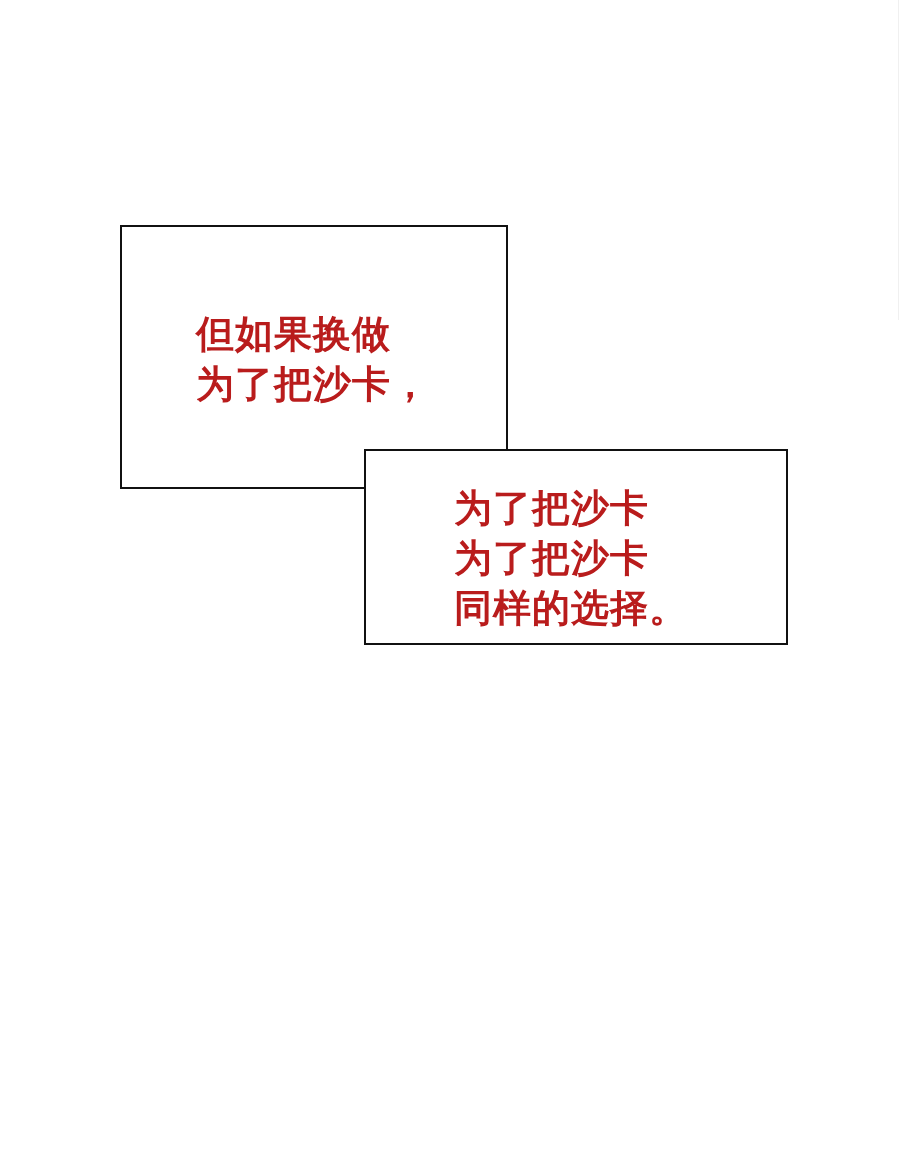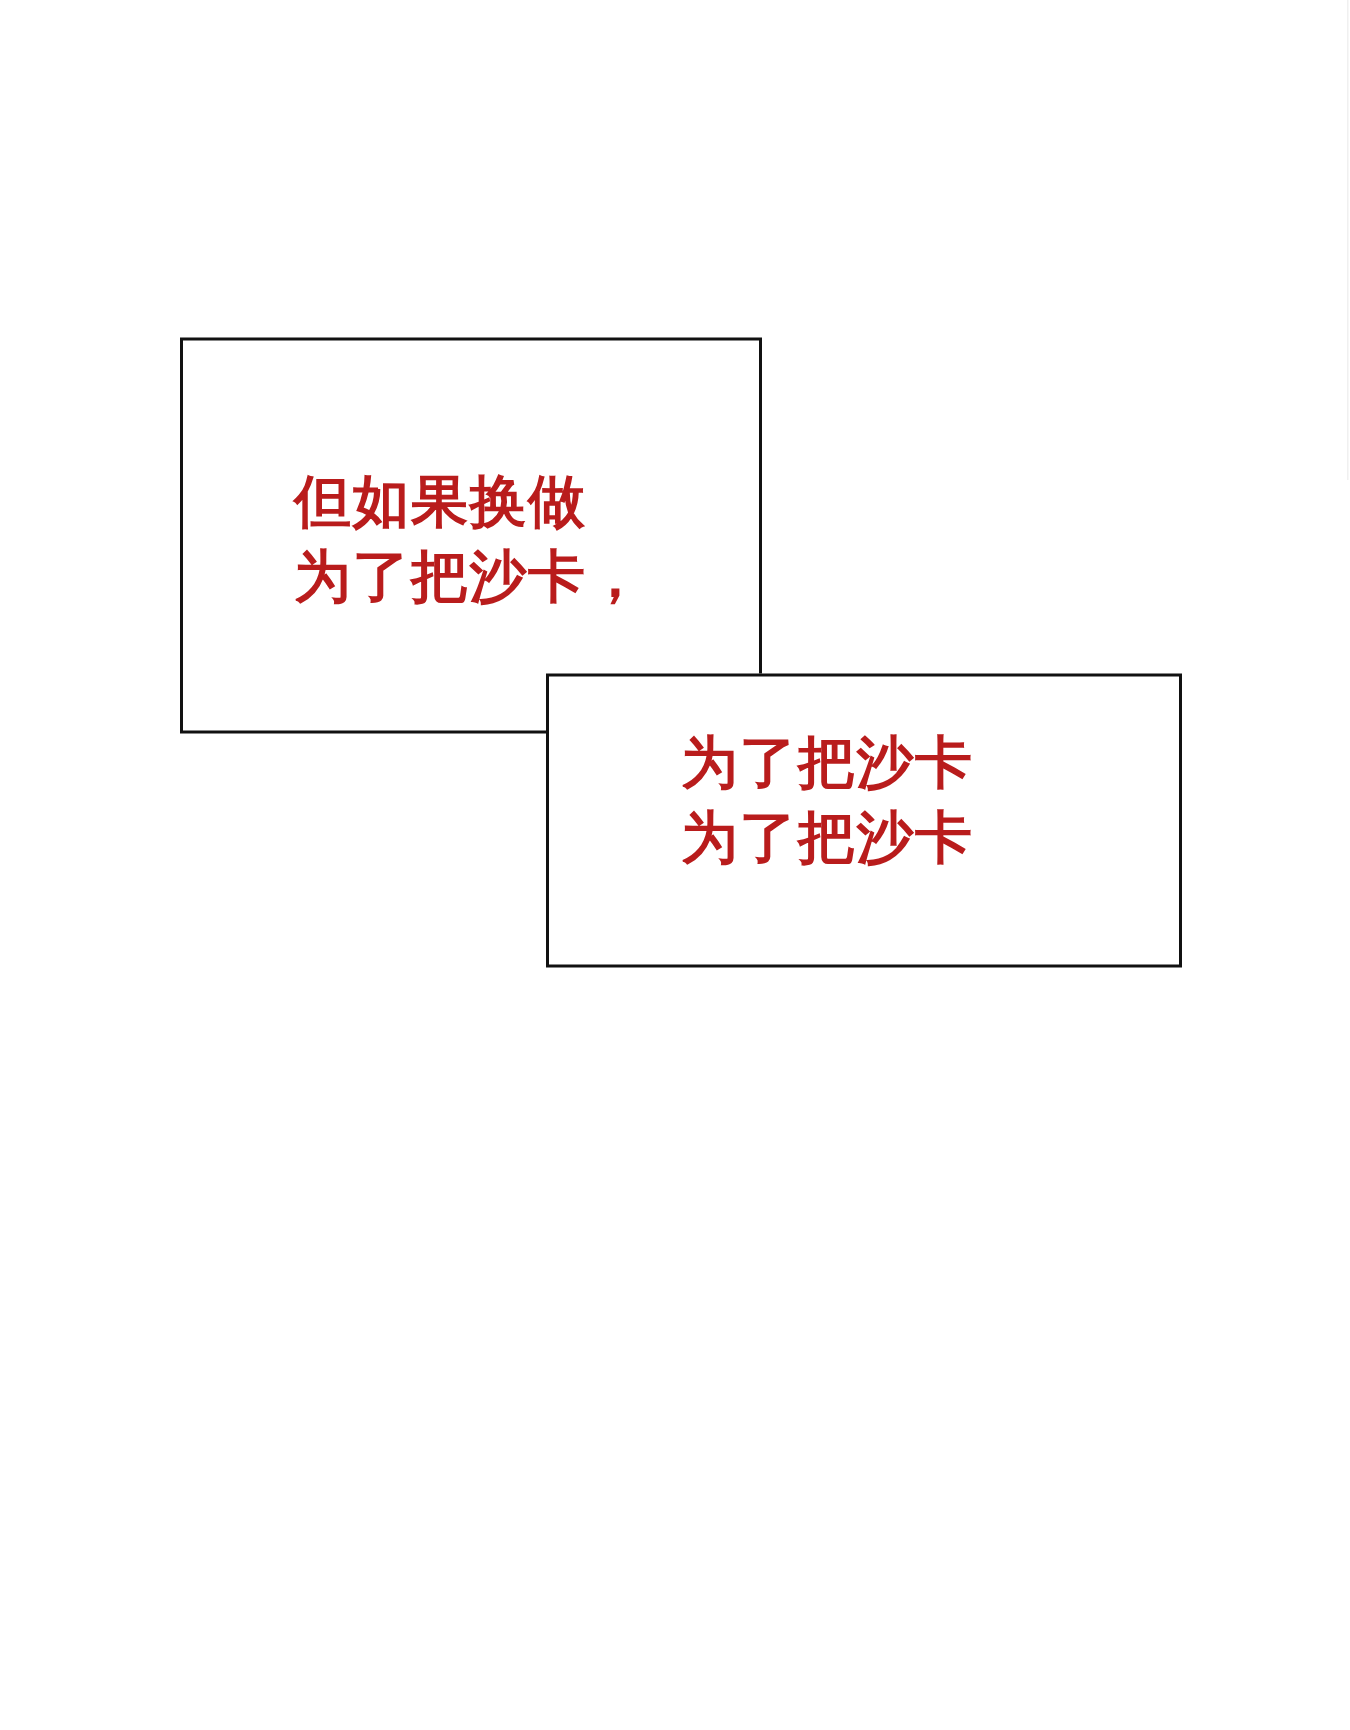--- a/index.html
+++ b/index.html
@@ -44,14 +44,15 @@
   <div class="caption-text">
     <span class="line">但如果换做</span>
     <span class="line">为了把沙卡，</span>
   </div>
 </div>
 
 <div class="caption-box" id="box2">
   <div class="caption-text">
     <span class="line">为了把沙卡</span>
     <span class="line">为了把沙卡</span>
+    <span class="line">同样的选择。</span>
   </div>
 </div>
 
 </body></html>

